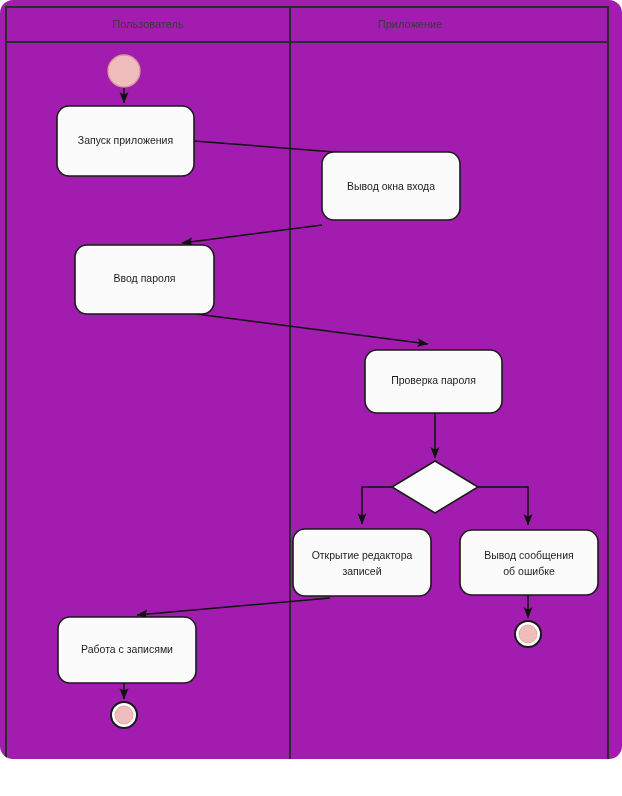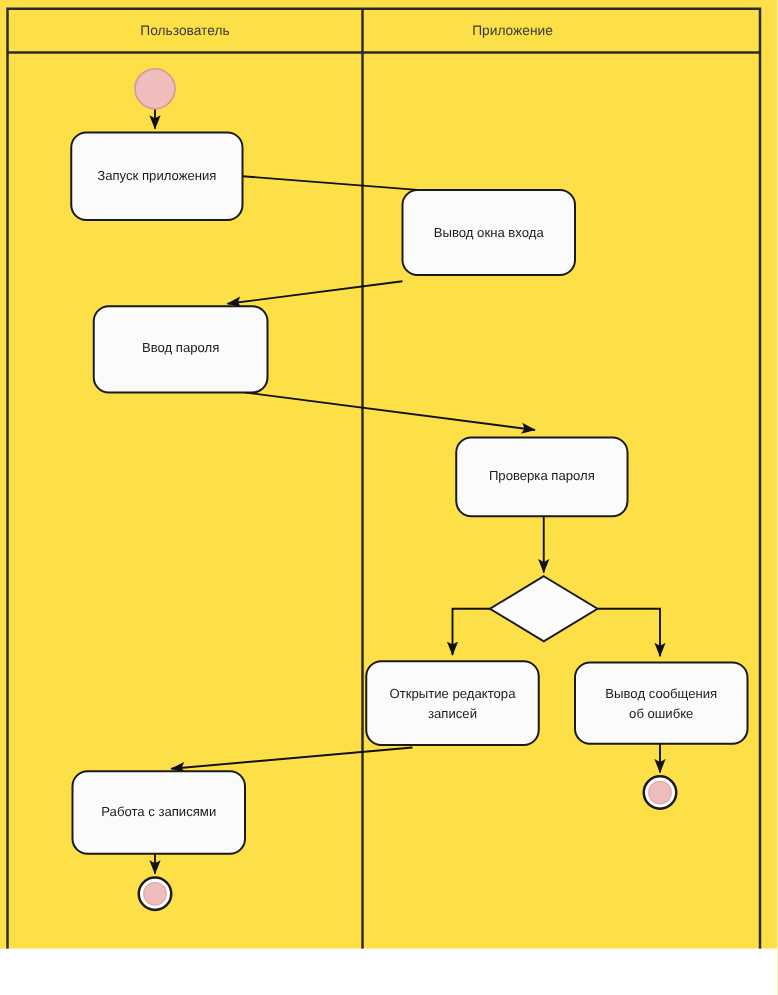--- a/index.html
+++ b/index.html
@@ -7,22 +7,23 @@
     padding: 0;
     background: #ffffff;
   }
   body {
     font-family: "Liberation Sans", sans-serif;
   }
   #canvas {
     position: relative;
     width: 622px;
     height: 759px;
-    background: #fde047;
+    background: #a21caf;
     overflow: hidden;
+    border-radius: 13px;
   }
   #diagram-svg {
     position: absolute;
     left: 0;
     top: 0;
     width: 622px;
     height: 796px;
   }
   .lane-title {
     font-size: 11px;

